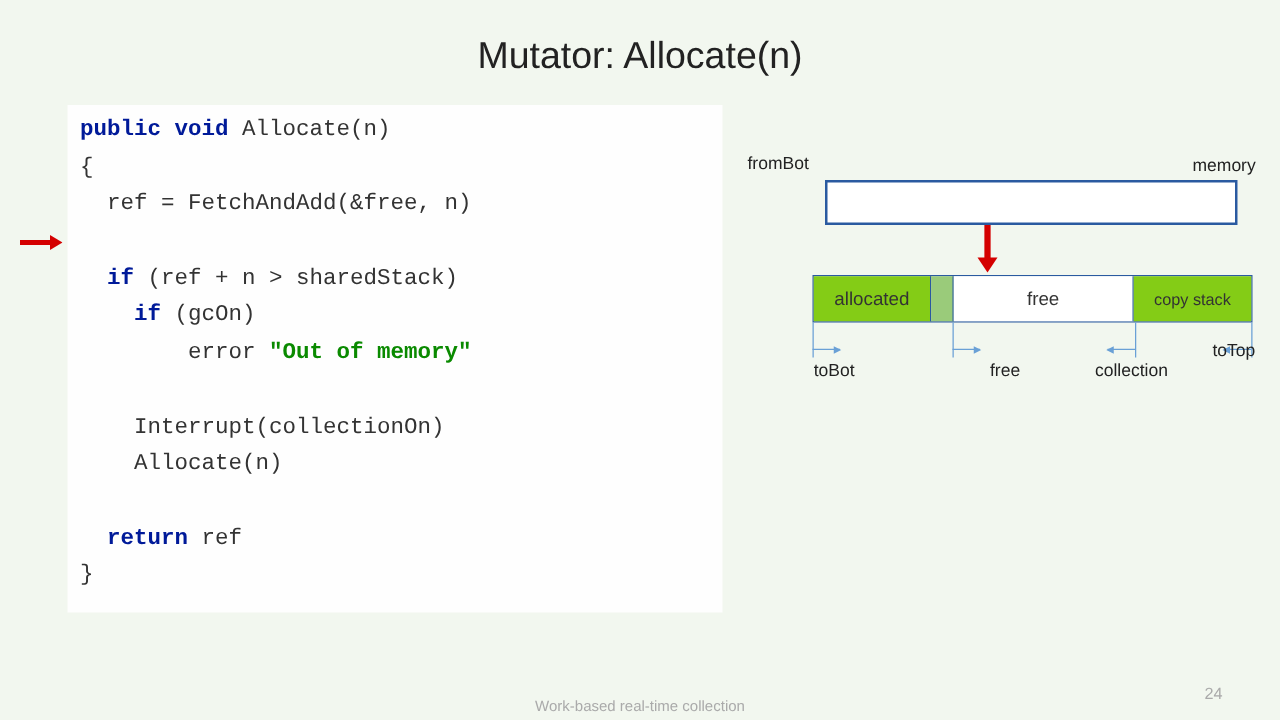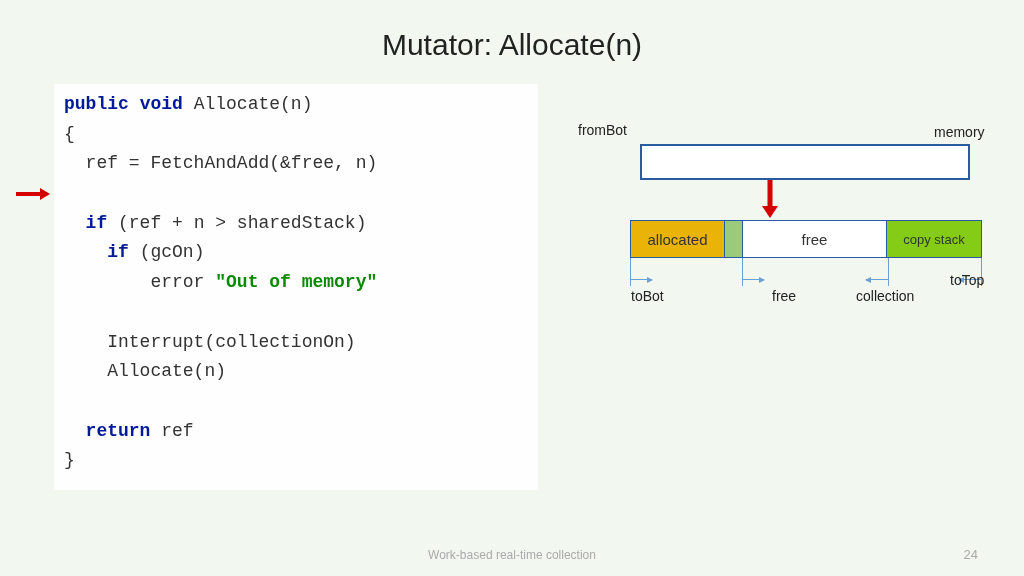--- a/index.html
+++ b/index.html
@@ -12,21 +12,21 @@
   }
   .title {
     font-size: 30px;
     font-weight: 400;
     text-align: center;
     padding-top: 28px;
     color: #222;
   }
   .content { display: flex; margin-top: 22px; }
   .code-col {
-    width: 484px;
+    width: 524px;
     margin-left: 54px;
     position: relative;
   }
   .code-block {
     background: #fefefe;
     font-family: "Courier New", Courier, monospace;
     font-size: 18px;
     line-height: 1.65;
     padding: 6px 10px 14px 10px;
     color: #333;
@@ -35,21 +35,21 @@
   .kw   { color: #001a99; font-weight: bold; }
   .str  { color: #0a8a00; font-weight: bold; }
   .arrow-indicator {
     position: absolute;
     left: -38px;
     top: 102px;
   }
   .diagram-col {
     flex: 1;
     position: relative;
-    margin-left: 36px;
+    margin-left: 16px;
     margin-right: 30px;
   }
   .diag-label {
     font-family: "Segoe UI", Arial, sans-serif;
     font-size: 14px;
     color: #222;
     position: absolute;
   }
   .box1 {
     position: absolute;
@@ -63,21 +63,21 @@
   .box2 {
     position: absolute;
     left: 56px;
     top: 136px;
     width: 352px;
     height: 38px;
     border: 1px solid #2a5aa0;
     display: flex;
   }
   .seg { border-right: 1px solid #2a5aa0; display:flex; align-items:center; justify-content:center; font-size:15px; }
-  .seg-alloc { width: 94px; background: #eab308; }
+  .seg-alloc { width: 94px; background: #84cc16; }
   .seg-green { width: 18px; background: #9acb7a; }
   .seg-free  { flex: 1; background: #fff; }
   .seg-copy  { width: 94px; background: #84cc16; font-size:13px; }
   .redarrow {
     position: absolute;
     left: 186px;
     top: 96px;
   }
   .ptr-line {
     position: absolute;
@@ -105,21 +105,21 @@
   }
   .ptr-arrow-l::after {
     content:"";
     position:absolute; left:-1px; top:-3px;
     border-right:6px solid #6aa0d6;
     border-top:3px solid transparent;
     border-bottom:3px solid transparent;
   }
   .footer {
     position: absolute;
-    bottom: 14px;
+    bottom: 4px;
     width: 100%;
     text-align: center;
     font-size: 12px;
     color: #aaa;
   }
   .pagenum {
     position: absolute;
     bottom: 14px;
     right: 46px;
     font-size: 13px;

